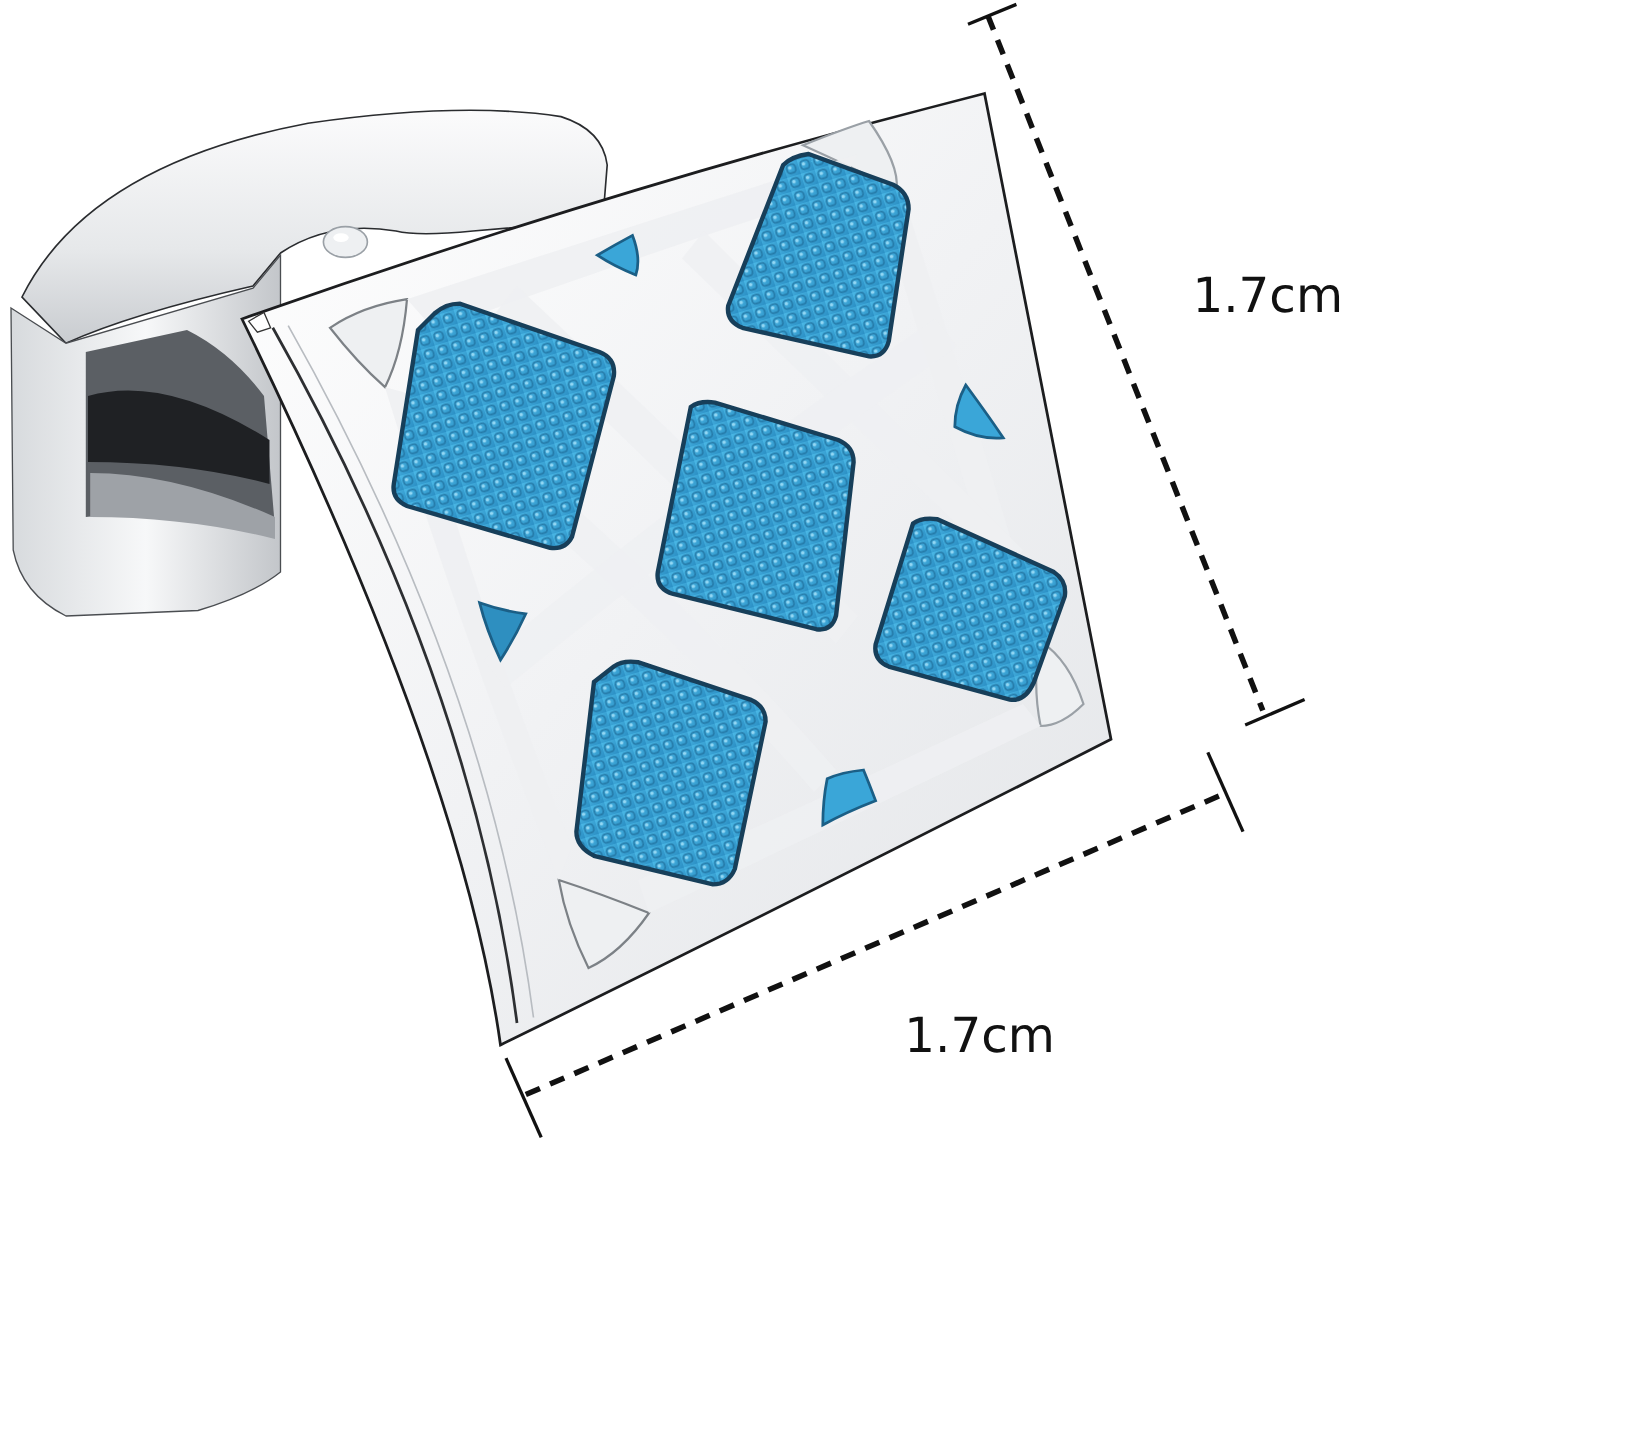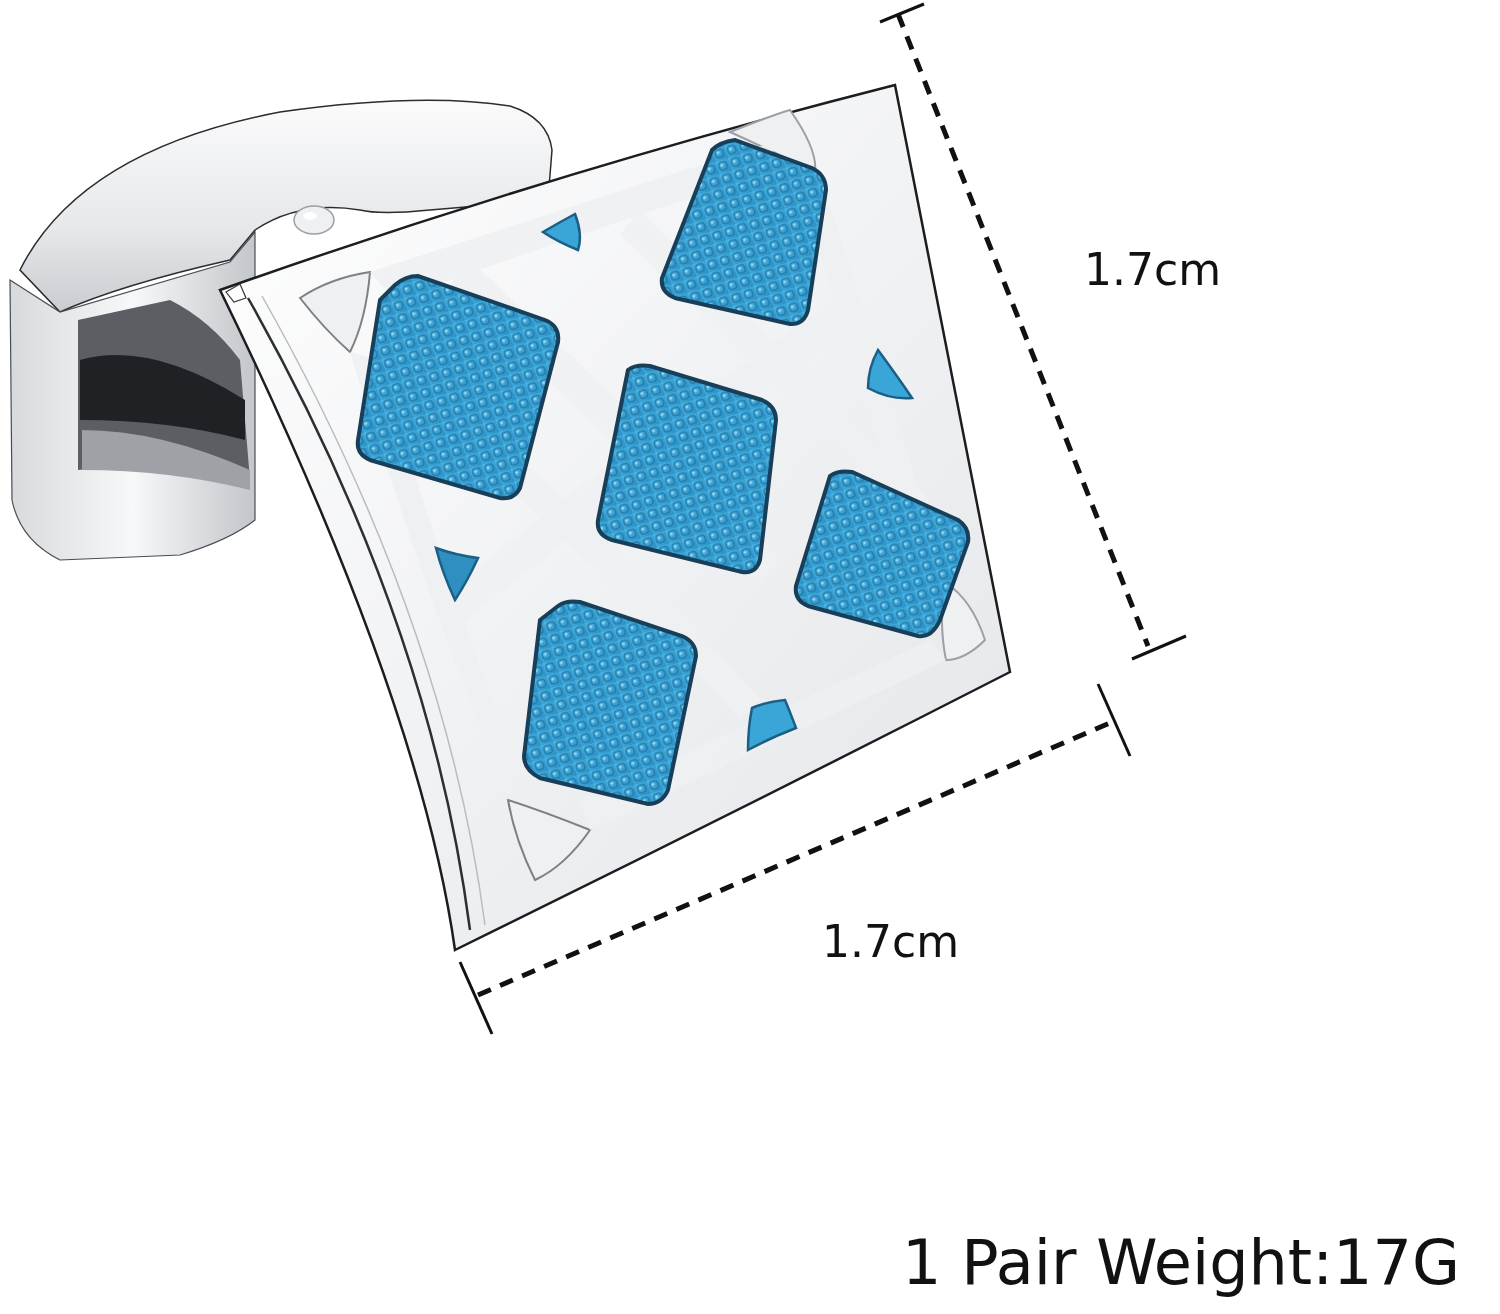--- a/index.html
+++ b/index.html
@@ -112,14 +112,13 @@
 
     <g stroke="#111111">
       <line x1="460" y1="962" x2="492" y2="1034" stroke-width="3"></line>
       <line x1="478" y1="995" x2="1112" y2="722" stroke-width="5" stroke-dasharray="14 10"></line>
       <line x1="1098" y1="684" x2="1130" y2="756" stroke-width="3"></line>
     </g>
   </svg>
 
   <div class="label dim-height">1.7cm</div>
   <div class="label dim-width">1.7cm</div>
-  <div class="label weight">1 Pair Weight:17G</div>
 </div>
 
 </body></html>

